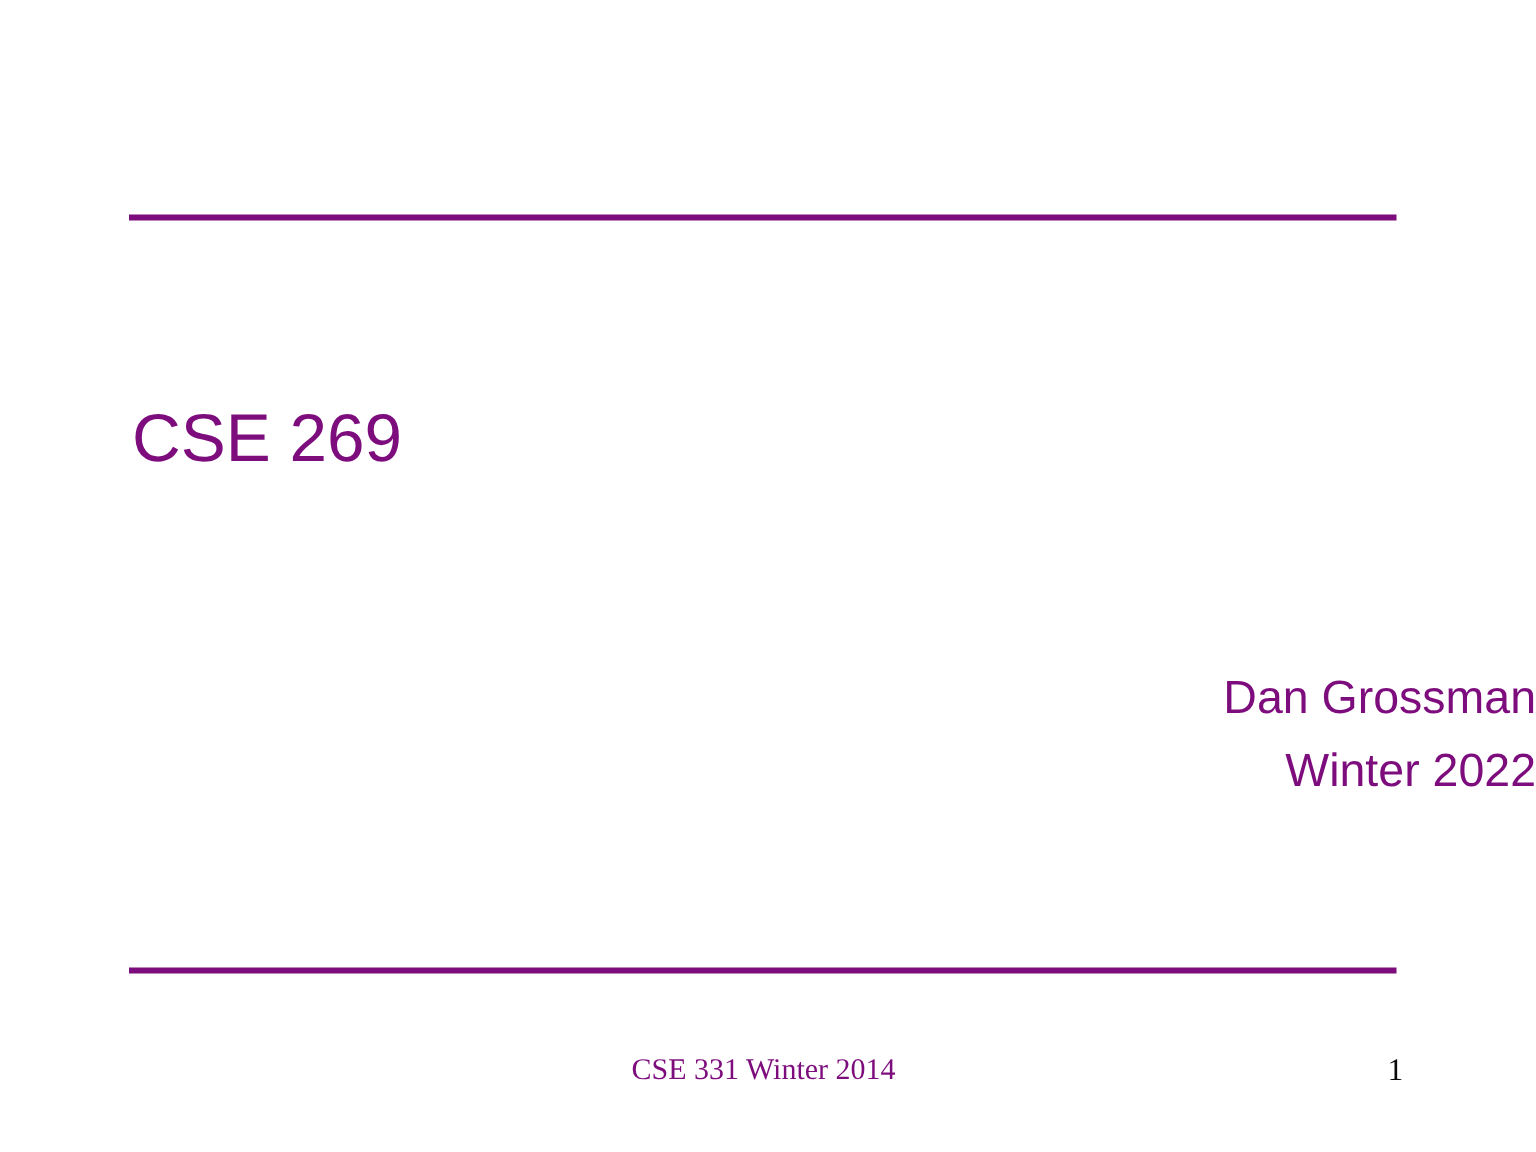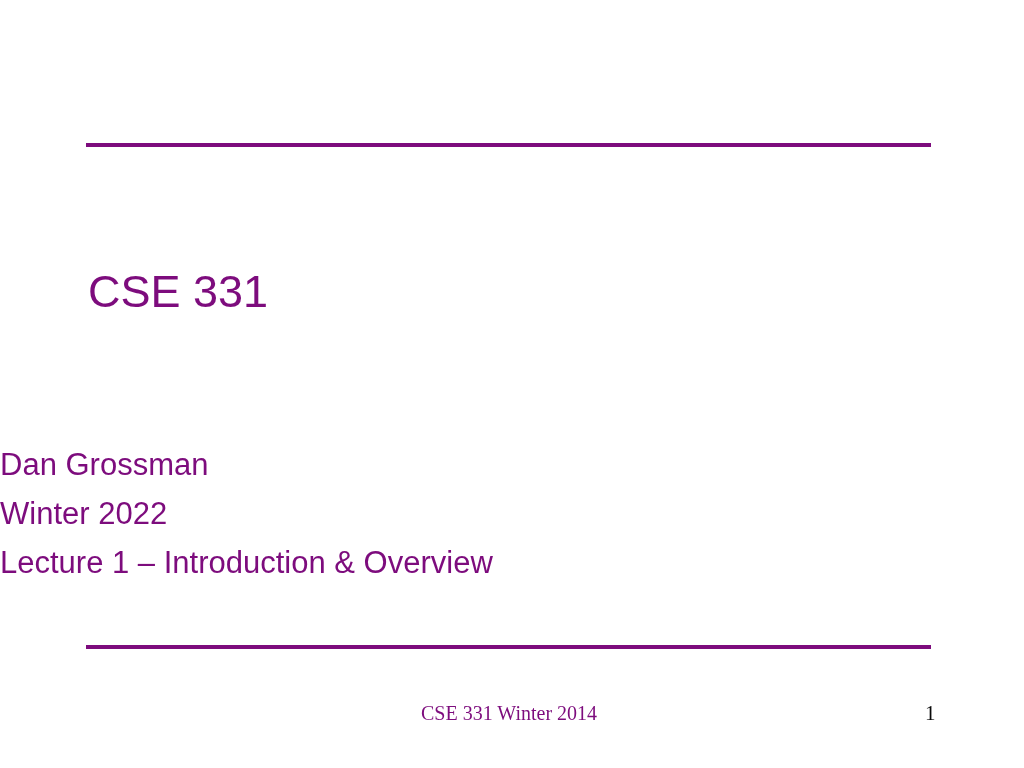--- a/index.html
+++ b/index.html
@@ -49,21 +49,21 @@
     letter-spacing: 0px;
     white-space: nowrap;
   }
 
   
   .subtitle-block {
     position: absolute;
     left: 0px;
     top: 440px;
     width: 1024px;
-    text-align: left;
+    text-align: right;
   }
   .subtitle-line {
     color: #7D0C7D;
     font-family: "Liberation Sans", sans-serif;
     font-size: 31px;
     line-height: 49px;
     font-weight: normal;
     white-space: nowrap;
   }
 
@@ -98,27 +98,26 @@
   }
 </style>
 </head>
 <body>
 
 <div class="slide">
 
   <div class="rule rule-top"></div>
 
   <div class="title-block">
-    <div class="title-line">CSE 331</div>
+    <div class="title-line">CSE 269</div>
   </div>
 
   <div class="subtitle-block">
     <div class="subtitle-line">Dan Grossman</div>
     <div class="subtitle-line">Winter 2022</div>
-    <div class="subtitle-line">Lecture 1 – Introduction &amp; Overview</div>
   </div>
 
   <div class="rule rule-bottom"></div>
 
   <div class="footer">
     <div class="footer-text">CSE 331 Winter 2014</div>
     <div class="footer-page">1</div>
   </div>
 
 </div>

